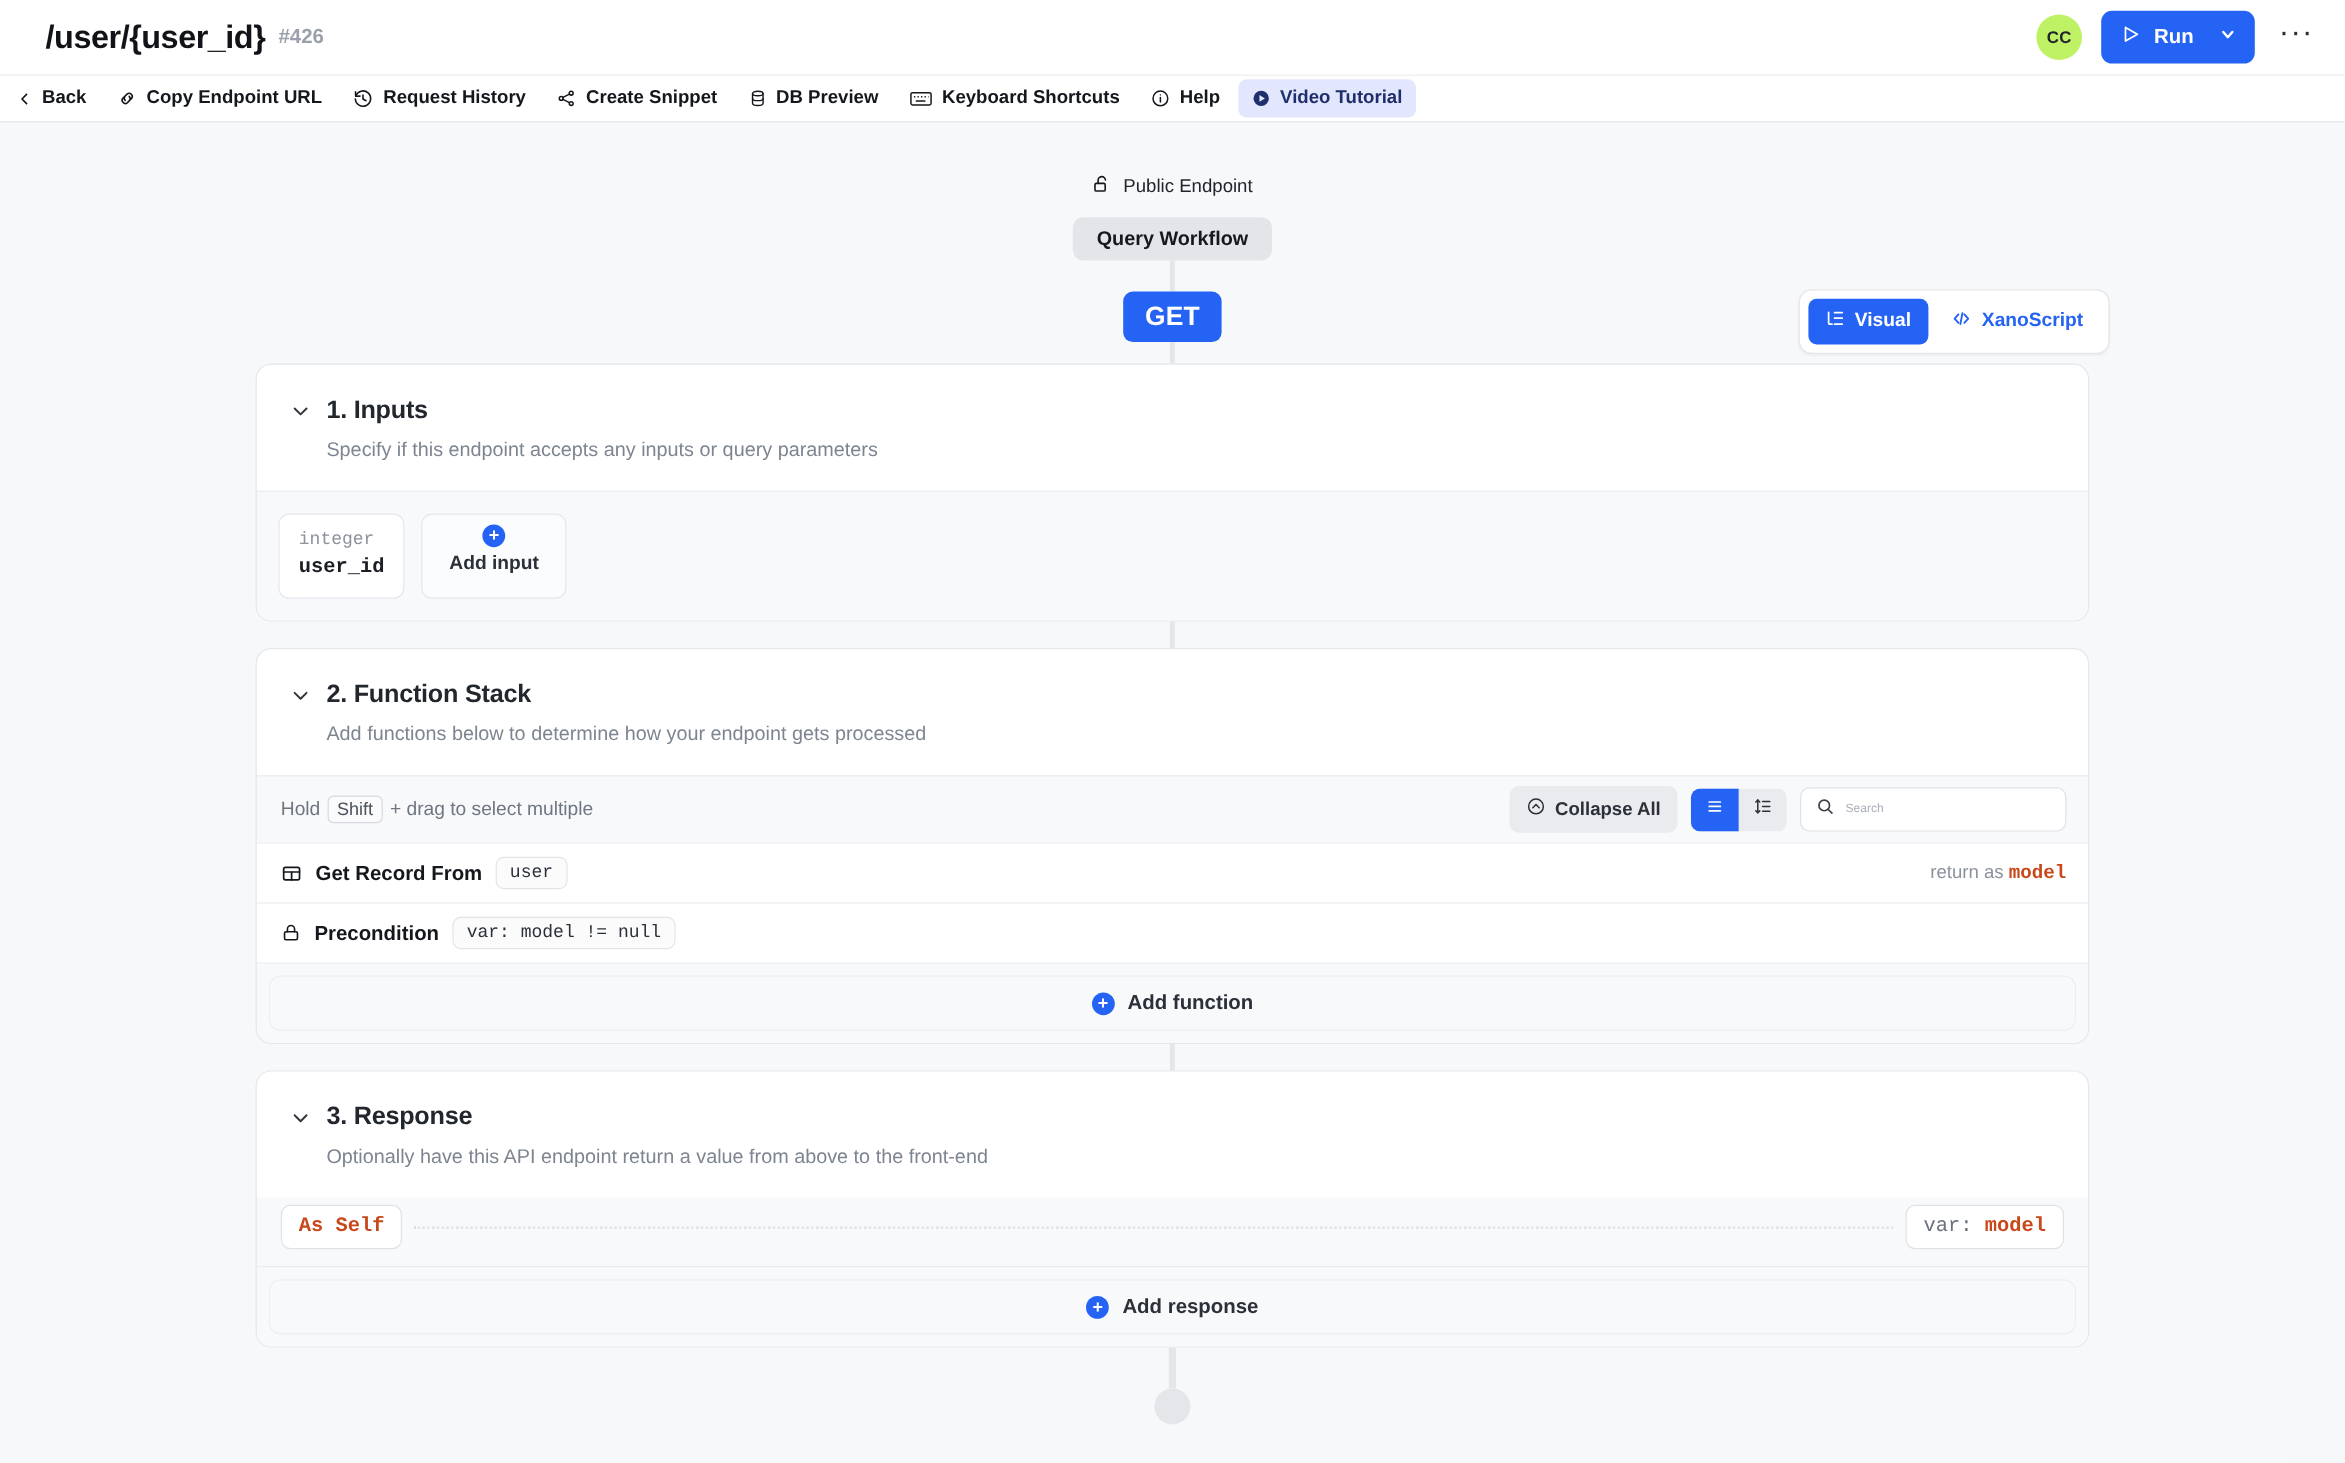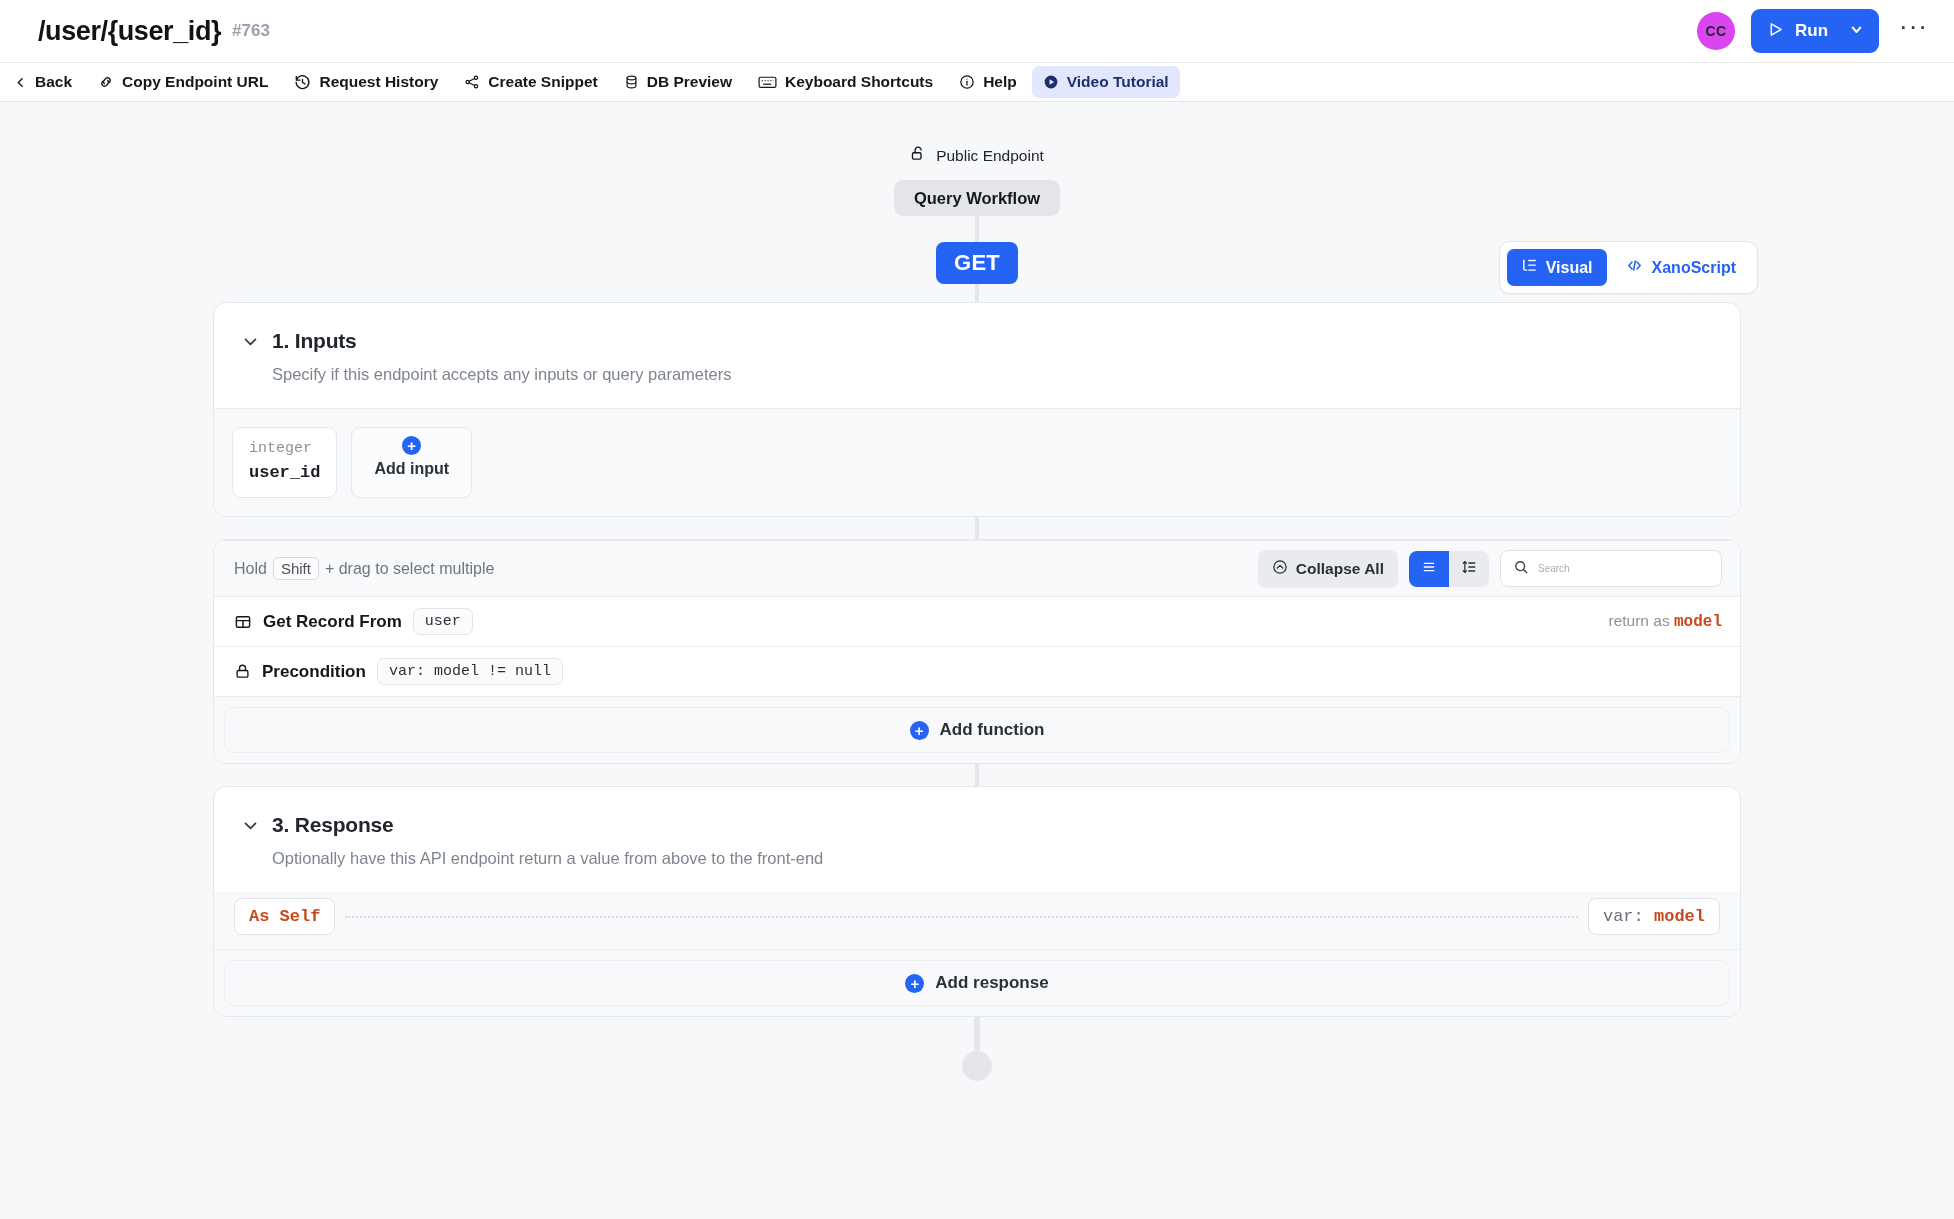--- a/index.html
+++ b/index.html
@@ -37,21 +37,21 @@
     margin-left: 11px;
   }
   .topbar-right {
     margin-left: auto;
     display: flex;
     align-items: center;
     gap: 16px;
   }
   .avatar {
     width: 38px; height: 38px; border-radius: 50%;
-    background: #d946ef;
+    background: #bef264;
     color: #20242b;
     font-size: 14px; font-weight: 700;
     display: flex; align-items: center; justify-content: center;
     letter-spacing: .3px;
   }
   .run-btn {
     height: 44px;
     background: #2563f5;
     border-radius: 9px;
     display: flex; align-items: center;
@@ -350,21 +350,21 @@
   .stub-line { width:6px; height:34px; background:#e4e6ea; margin:0 auto; }
   .stub-dot { width:30px;height:30px;border-radius:50%;background:#e4e6ea;margin:0 auto;}
 </style>
 </head>
 <body>
 
 <div class="app">
 
   <div class="topbar">
     <span class="endpoint-title">/user/{user_id}</span>
-    <span class="endpoint-id">#763</span>
+    <span class="endpoint-id">#426</span>
 
     <div class="topbar-right">
       <div class="avatar">CC</div>
 
       <div class="run-btn">
         <span>
           <svg width="17" height="17" viewBox="0 0 24 24" fill="none" stroke="#fff" stroke-width="2" stroke-linejoin="round">
               <polygon points="6,4 20,12 6,20"></polygon>
             </svg>
         </span>
@@ -539,20 +539,31 @@
         <div class="add-input-box">
           <span class="plus-dot">+</span>
           <span class="add-input-label">Add input</span>
         </div>
       </div>
     </div>
 
     <div class="vline" style="height:22px;"></div>
 
     <div class="card">
+      <div class="card-head">
+        <div class="card-title-row">
+          <span class="chev">
+            <svg width="17" height="17" viewBox="0 0 24 24" fill="none" stroke="#31353d" stroke-width="2.3" stroke-linecap="round" stroke-linejoin="round">
+                <polyline points="5,9 12,16 19,9"></polyline>
+              </svg>
+          </span>
+          <span class="card-title">2. Function Stack</span>
+        </div>
+        <div class="card-sub">Add functions below to determine how your endpoint gets processed</div>
+      </div>
 
       <div class="fs-bar">
         <div class="fs-hint">
           <span>Hold</span>
           <span class="kbd">Shift</span>
           <span>+ drag to select multiple</span>
         </div>
         <div class="fs-right">
           <div class="collapse-btn">
             <span>

